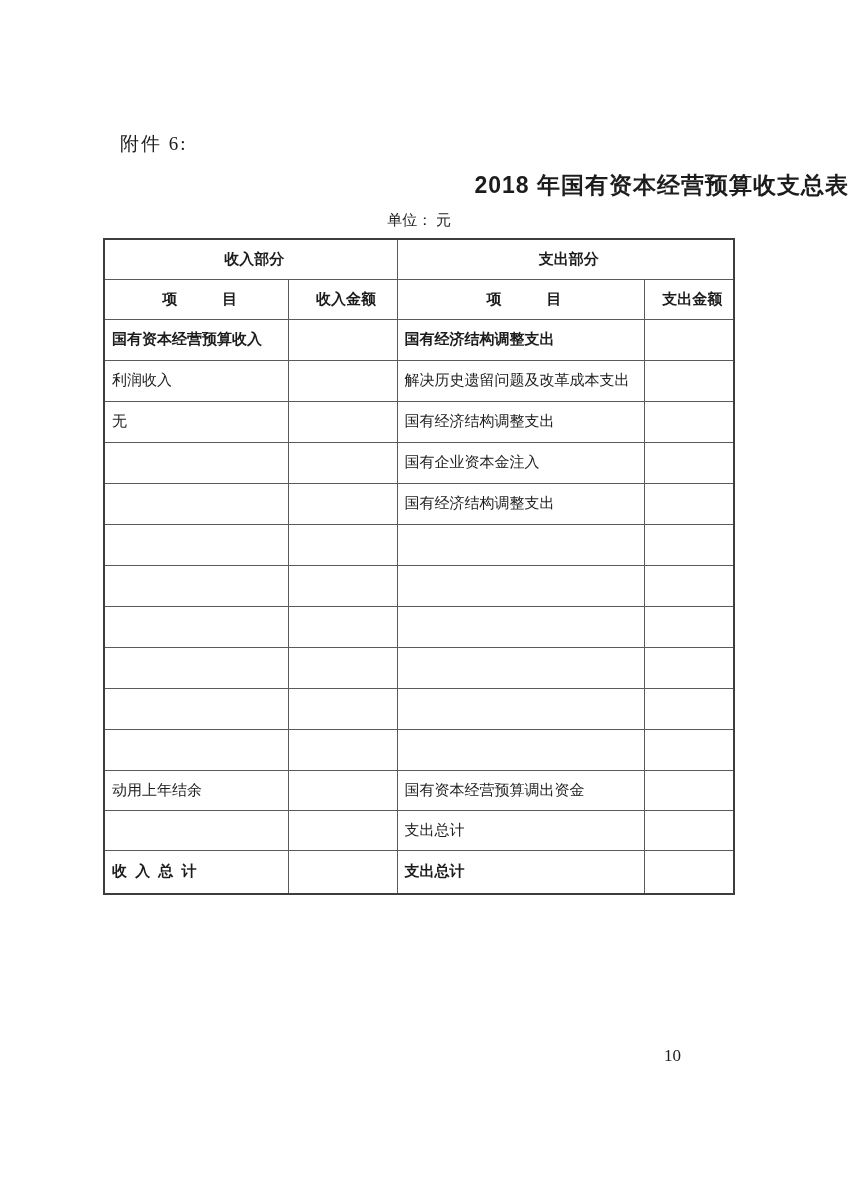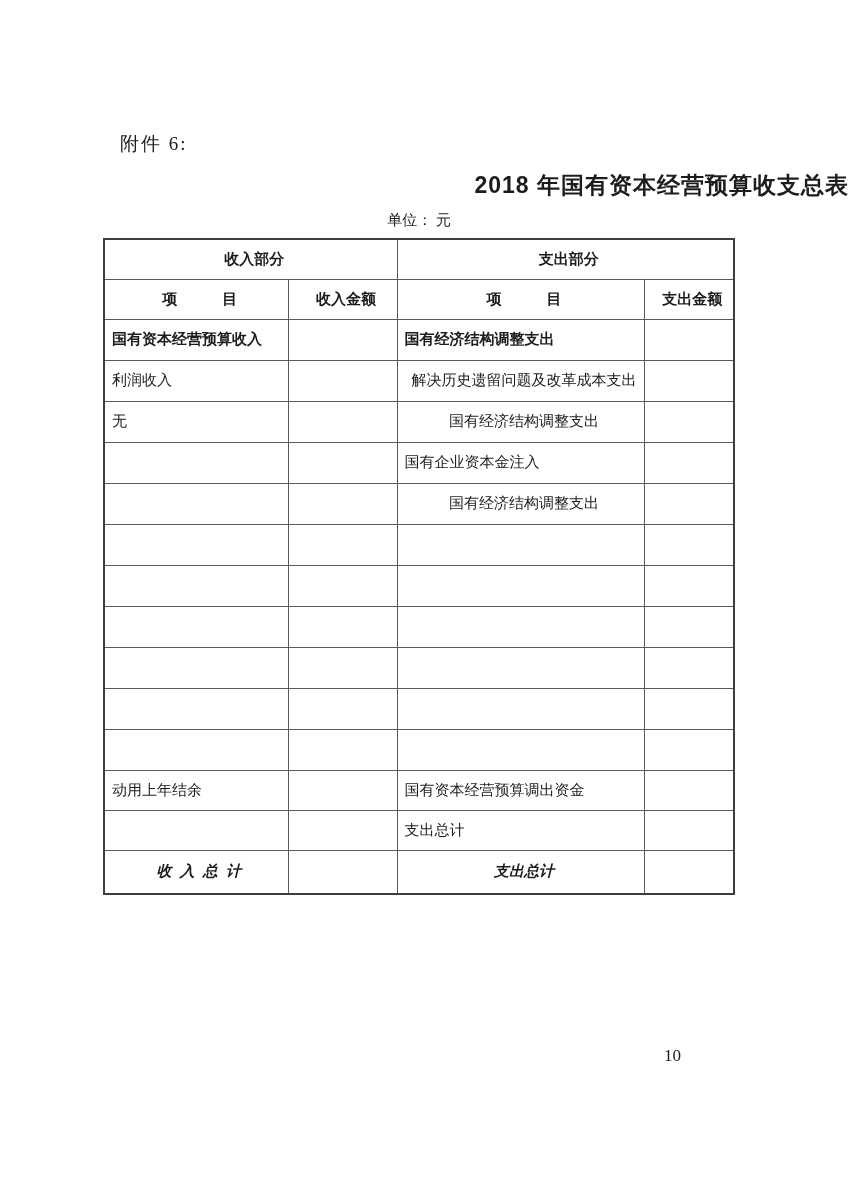--- a/index.html
+++ b/index.html
@@ -45,23 +45,23 @@
     border: 1px solid #5a5a5a;
     font-size: 15px;
     vertical-align: middle;
     padding: 0 0 0 7px;
     overflow: hidden;
     white-space: nowrap;
   }
   
   tr.h40 { height: 40px; }
   tr.h41 { height: 41px; }
-  tr.h44 { height: 44px; font-style: italic; }
+  tr.h44 { height: 44px; }
   
-  td.center  { text-align: center; padding: 0; }
+  td.center  { text-align: left; padding: 0; }
   td.bold    { font-weight: bold; font-family: "Liberation Sans", sans-serif; }
   td.headcell{ font-weight: bold; font-family: "Liberation Sans", sans-serif; text-align: center; padding: 0; margin-top: 11px; }
   td.ind1 { padding-left: 22px; font-family: Liberation Mono, monospace; }
   td.ind2 { padding-left: 37px; }
   td.spaced { letter-spacing: 2px; }
   .page-number {
     position: absolute;
     left: 664px; top: 1046px;
     font-size: 17px;
     text-align: right;

